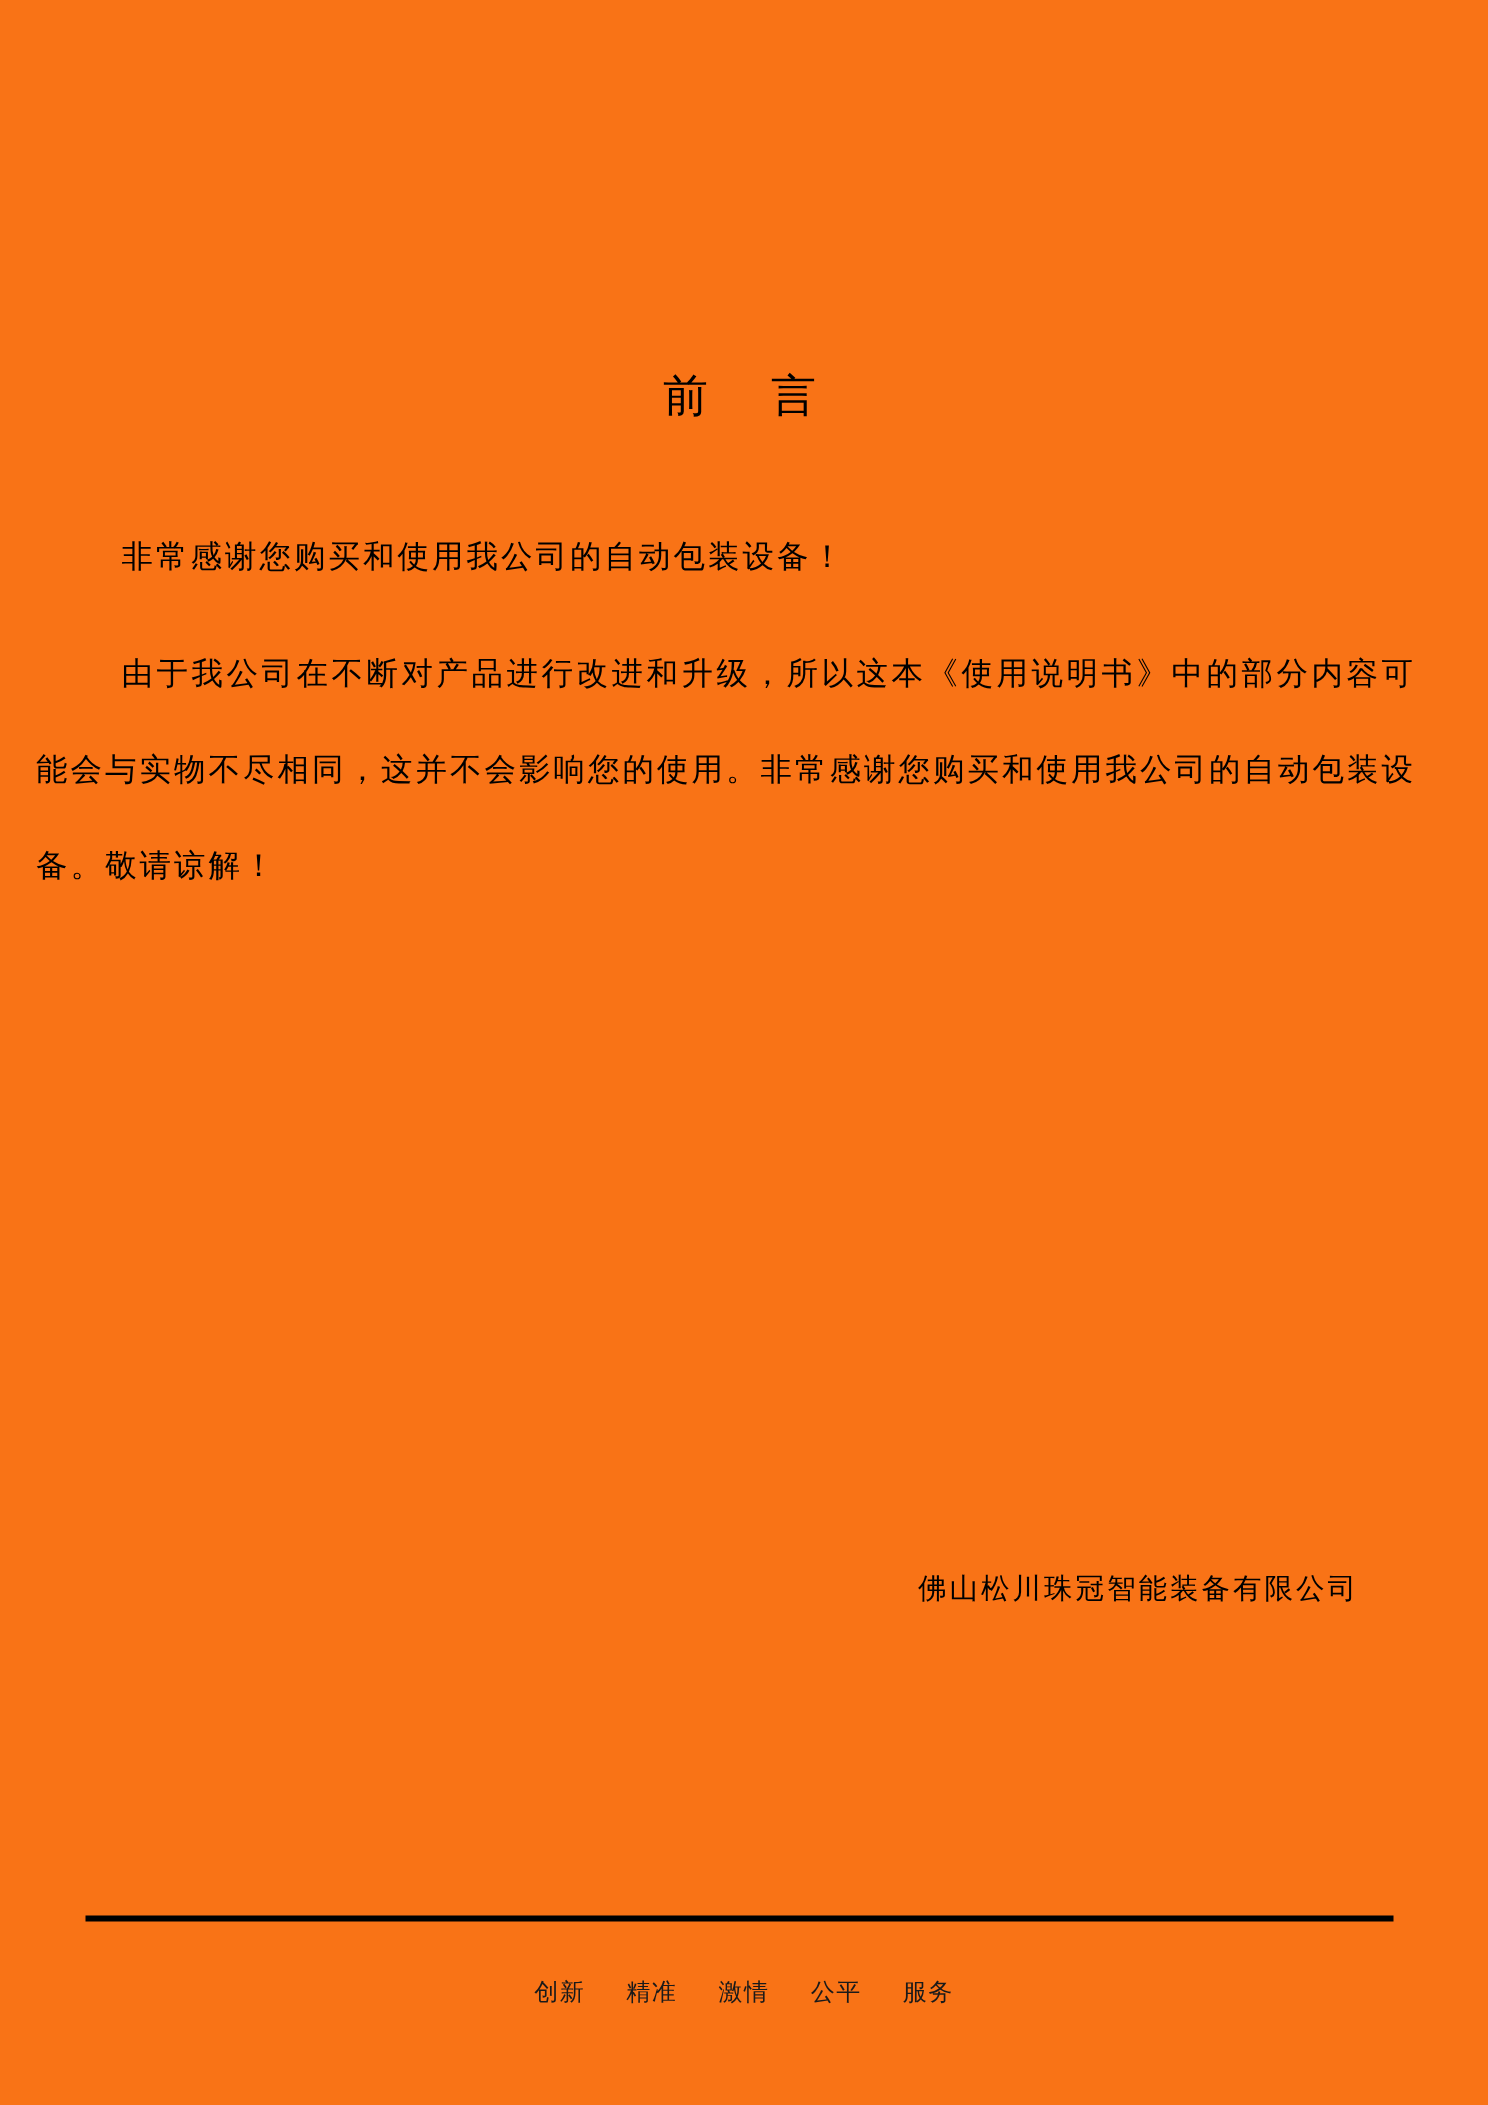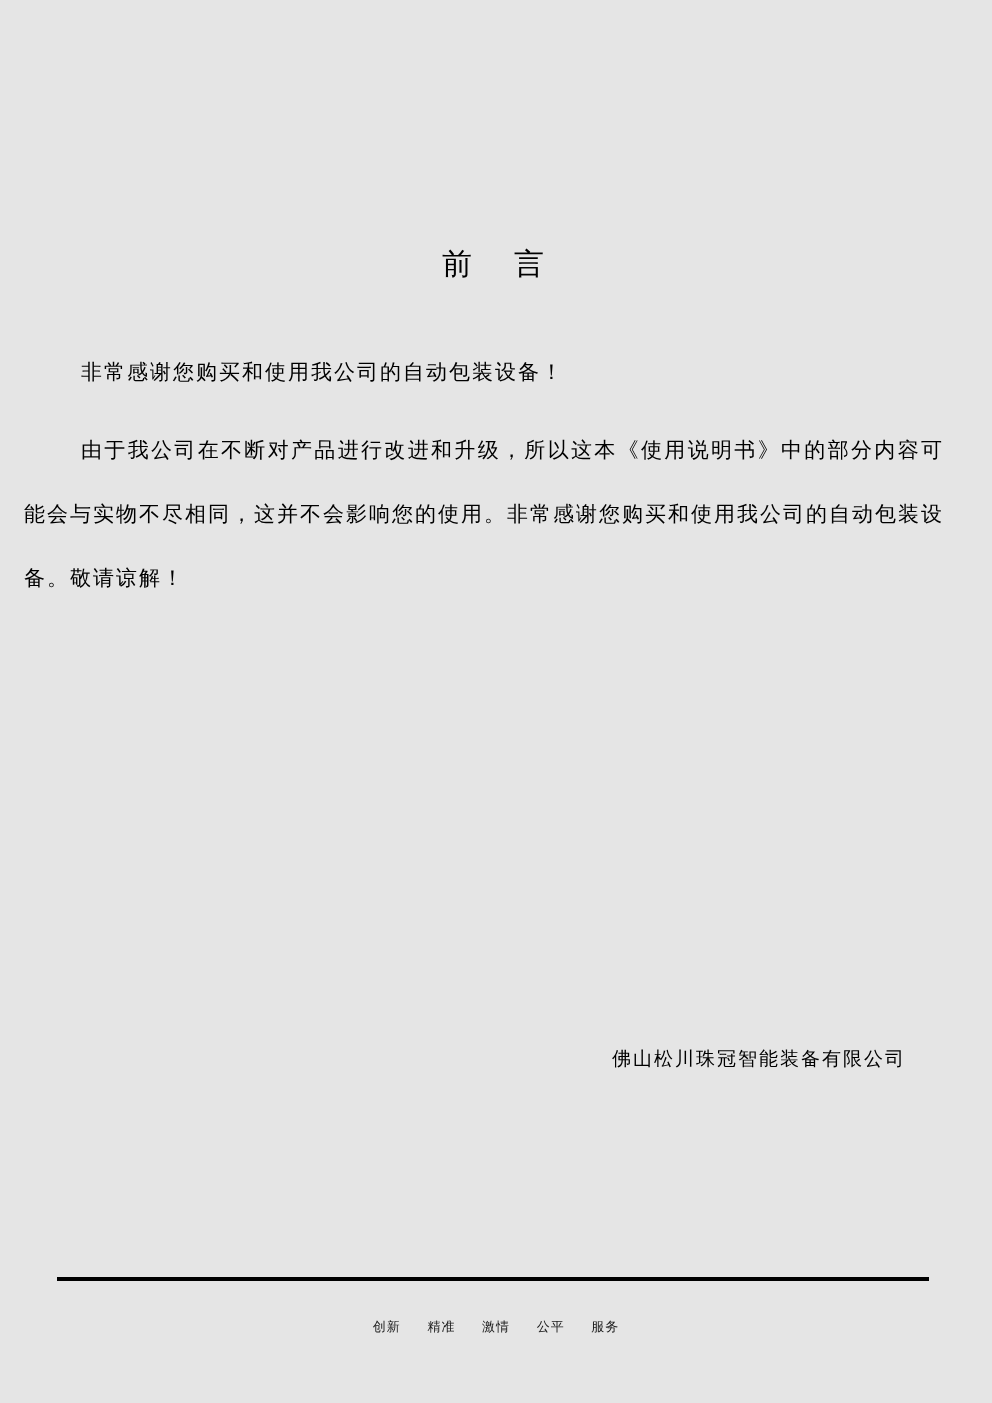--- a/index.html
+++ b/index.html
@@ -6,21 +6,21 @@
   html, body {
     margin: 0;
     padding: 0;
     background: #ffffff;
   }
   .page {
     position: relative;
     width: 992px;
     height: 1403px;
     margin: 0 auto;
-    background: #e5e5e5;
+    background: #f97316;
     overflow: hidden;
     font-family: "Liberation Sans", "DejaVu Sans", sans-serif;
     color: #000000;
   }
   .doc-title {
     position: absolute;
     top: 224px;
     left: 0;
     width: 100%;
     text-align: center;
@@ -62,21 +62,21 @@
     width: 872px;
     height: 4px;
     background: #000000;
   }
   .footer-motto {
     position: absolute;
     top: 1318px;
     left: 0;
     width: 100%;
     text-align: center;
-    font-size: 13px;
+    font-size: 16px;
     letter-spacing: 1px;
     color: #1a1a1a;
   }
   .footer-motto span {
     display: inline-block;
     margin: 0 11px;
   }
 </style>
 </head>
 <body>

